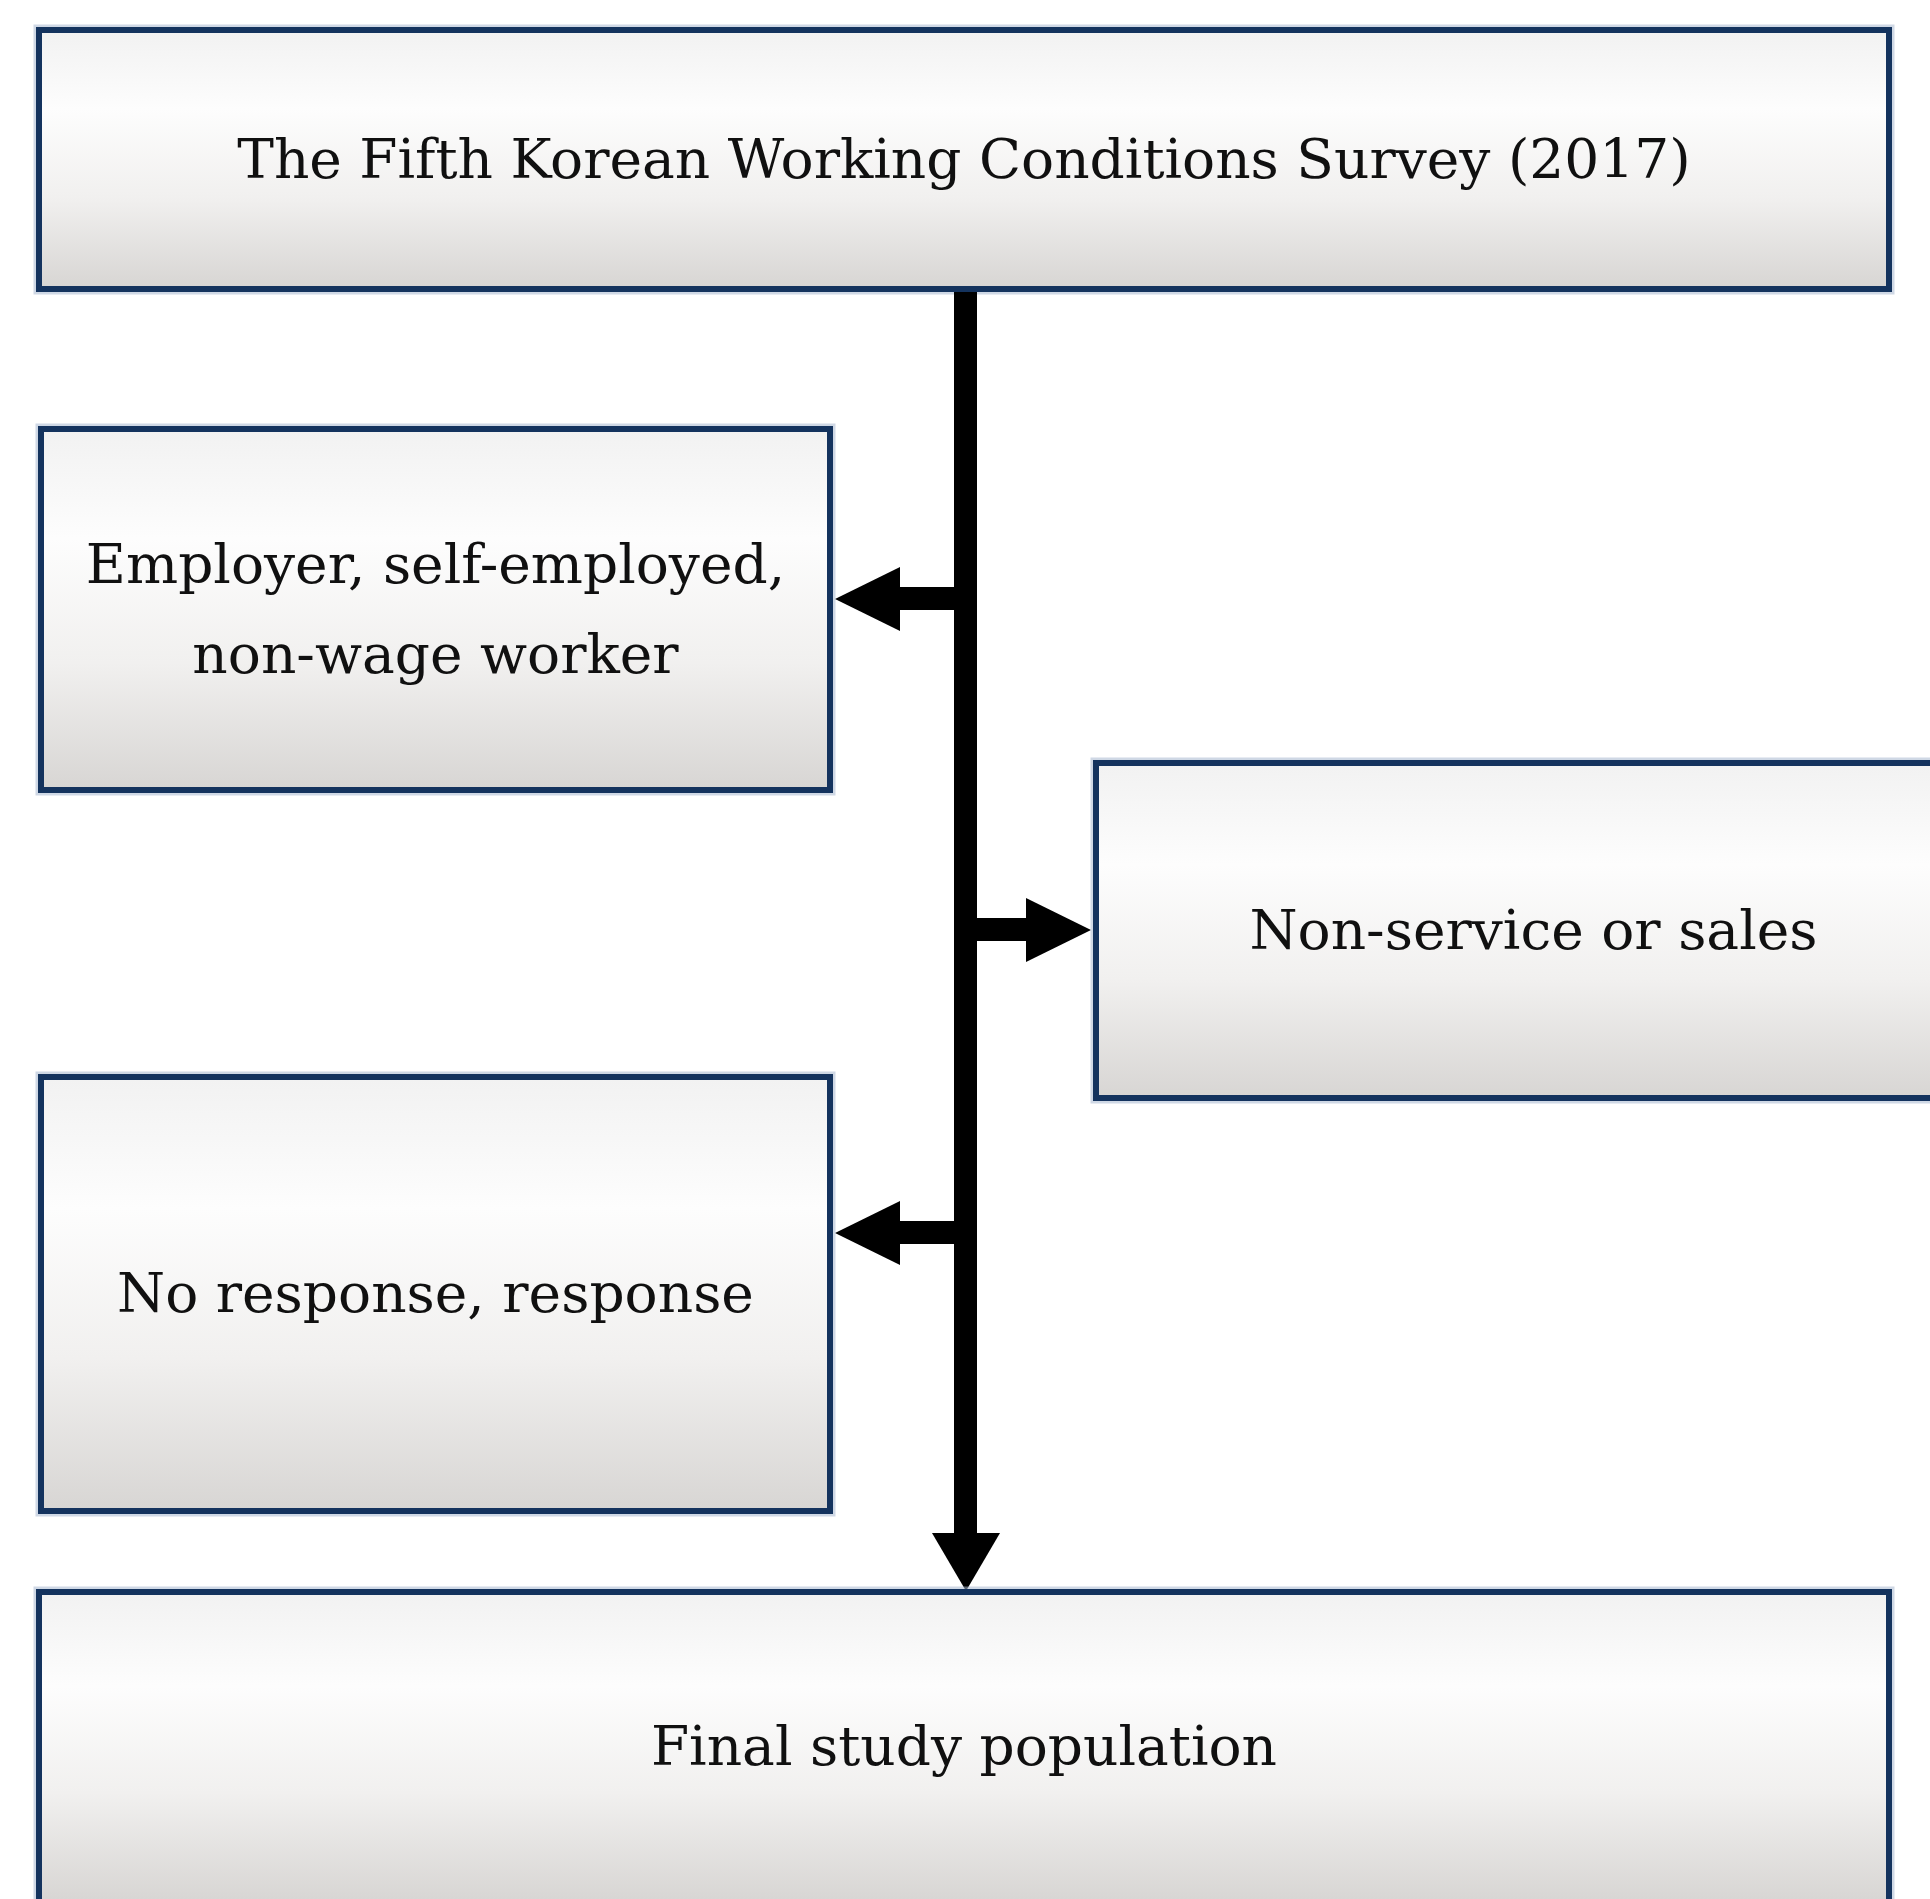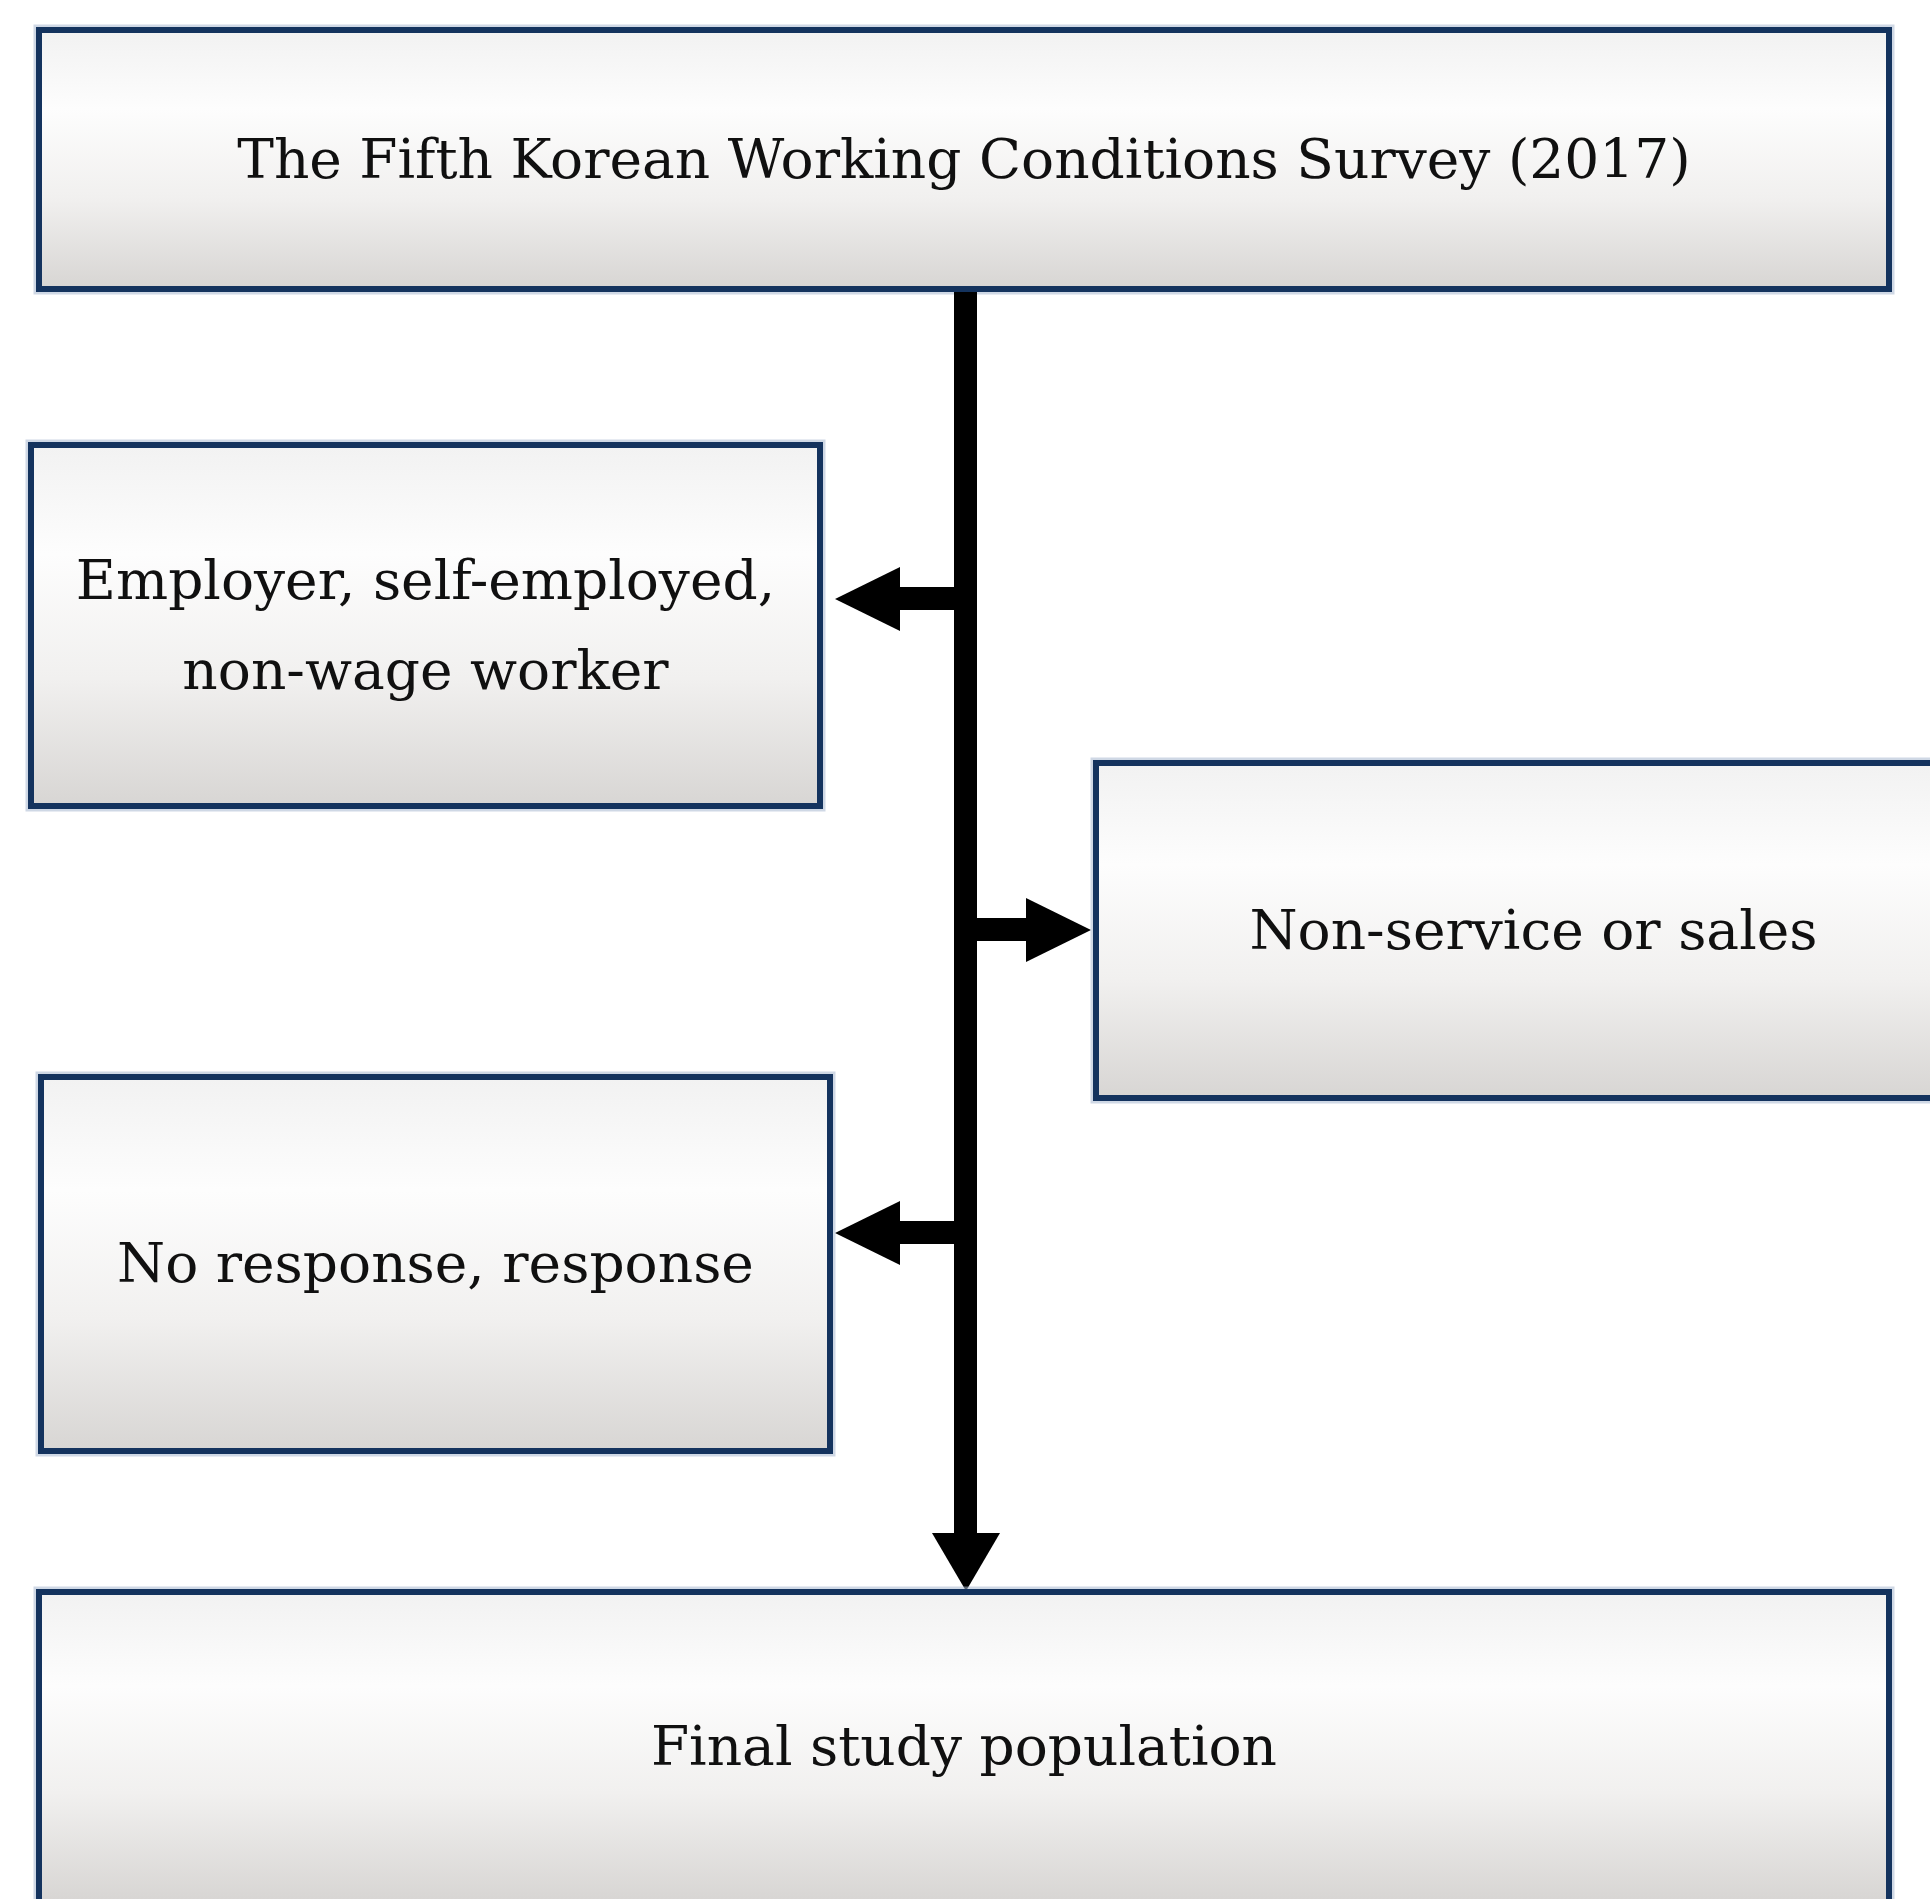--- a/index.html
+++ b/index.html
@@ -26,23 +26,23 @@
     flex-direction: column;
     align-items: center;
     justify-content: center;
     text-align: center;
     font-size: 55px;
     line-height: 1.62;
   }
   .box .line { display: block; white-space: nowrap; }
 
   .box-survey     { left: 36px;   top: 27.4px;   width: 1856px; height: 265px; }
-  .box-employer   { left: 28px;   top: 426px;  width: 795px;  height: 367px; margin-top: 16px; }
+  .box-employer   { left: 38px;   top: 426px;  width: 795px;  height: 367px; }
   .box-nonservice { left: 1093px; top: 760px;  width: 881px;  height: 341px; }
-  .box-noresponse { left: 38px;   top: 1074px; width: 795px;  height: 380px; }
+  .box-noresponse { left: 38px;   top: 1074px; width: 795px;  height: 440px; }
   .box-final      { left: 36px;   top: 1589px; width: 1856px; height: 316px; }
 
   .shaft {
     position: absolute;
     background: #000000;
   }
   .v-line        { left: 954px; top: 292px;  width: 23px; height: 1242px; }
   .shaft-left-1  { left: 897px; top: 587px;  width: 71px; height: 23px; }
   .shaft-right   { left: 966px; top: 918px; width: 62px; height: 23px; }
   .shaft-left-2  { left: 897px; top: 1221px; width: 71px; height: 23px; }

